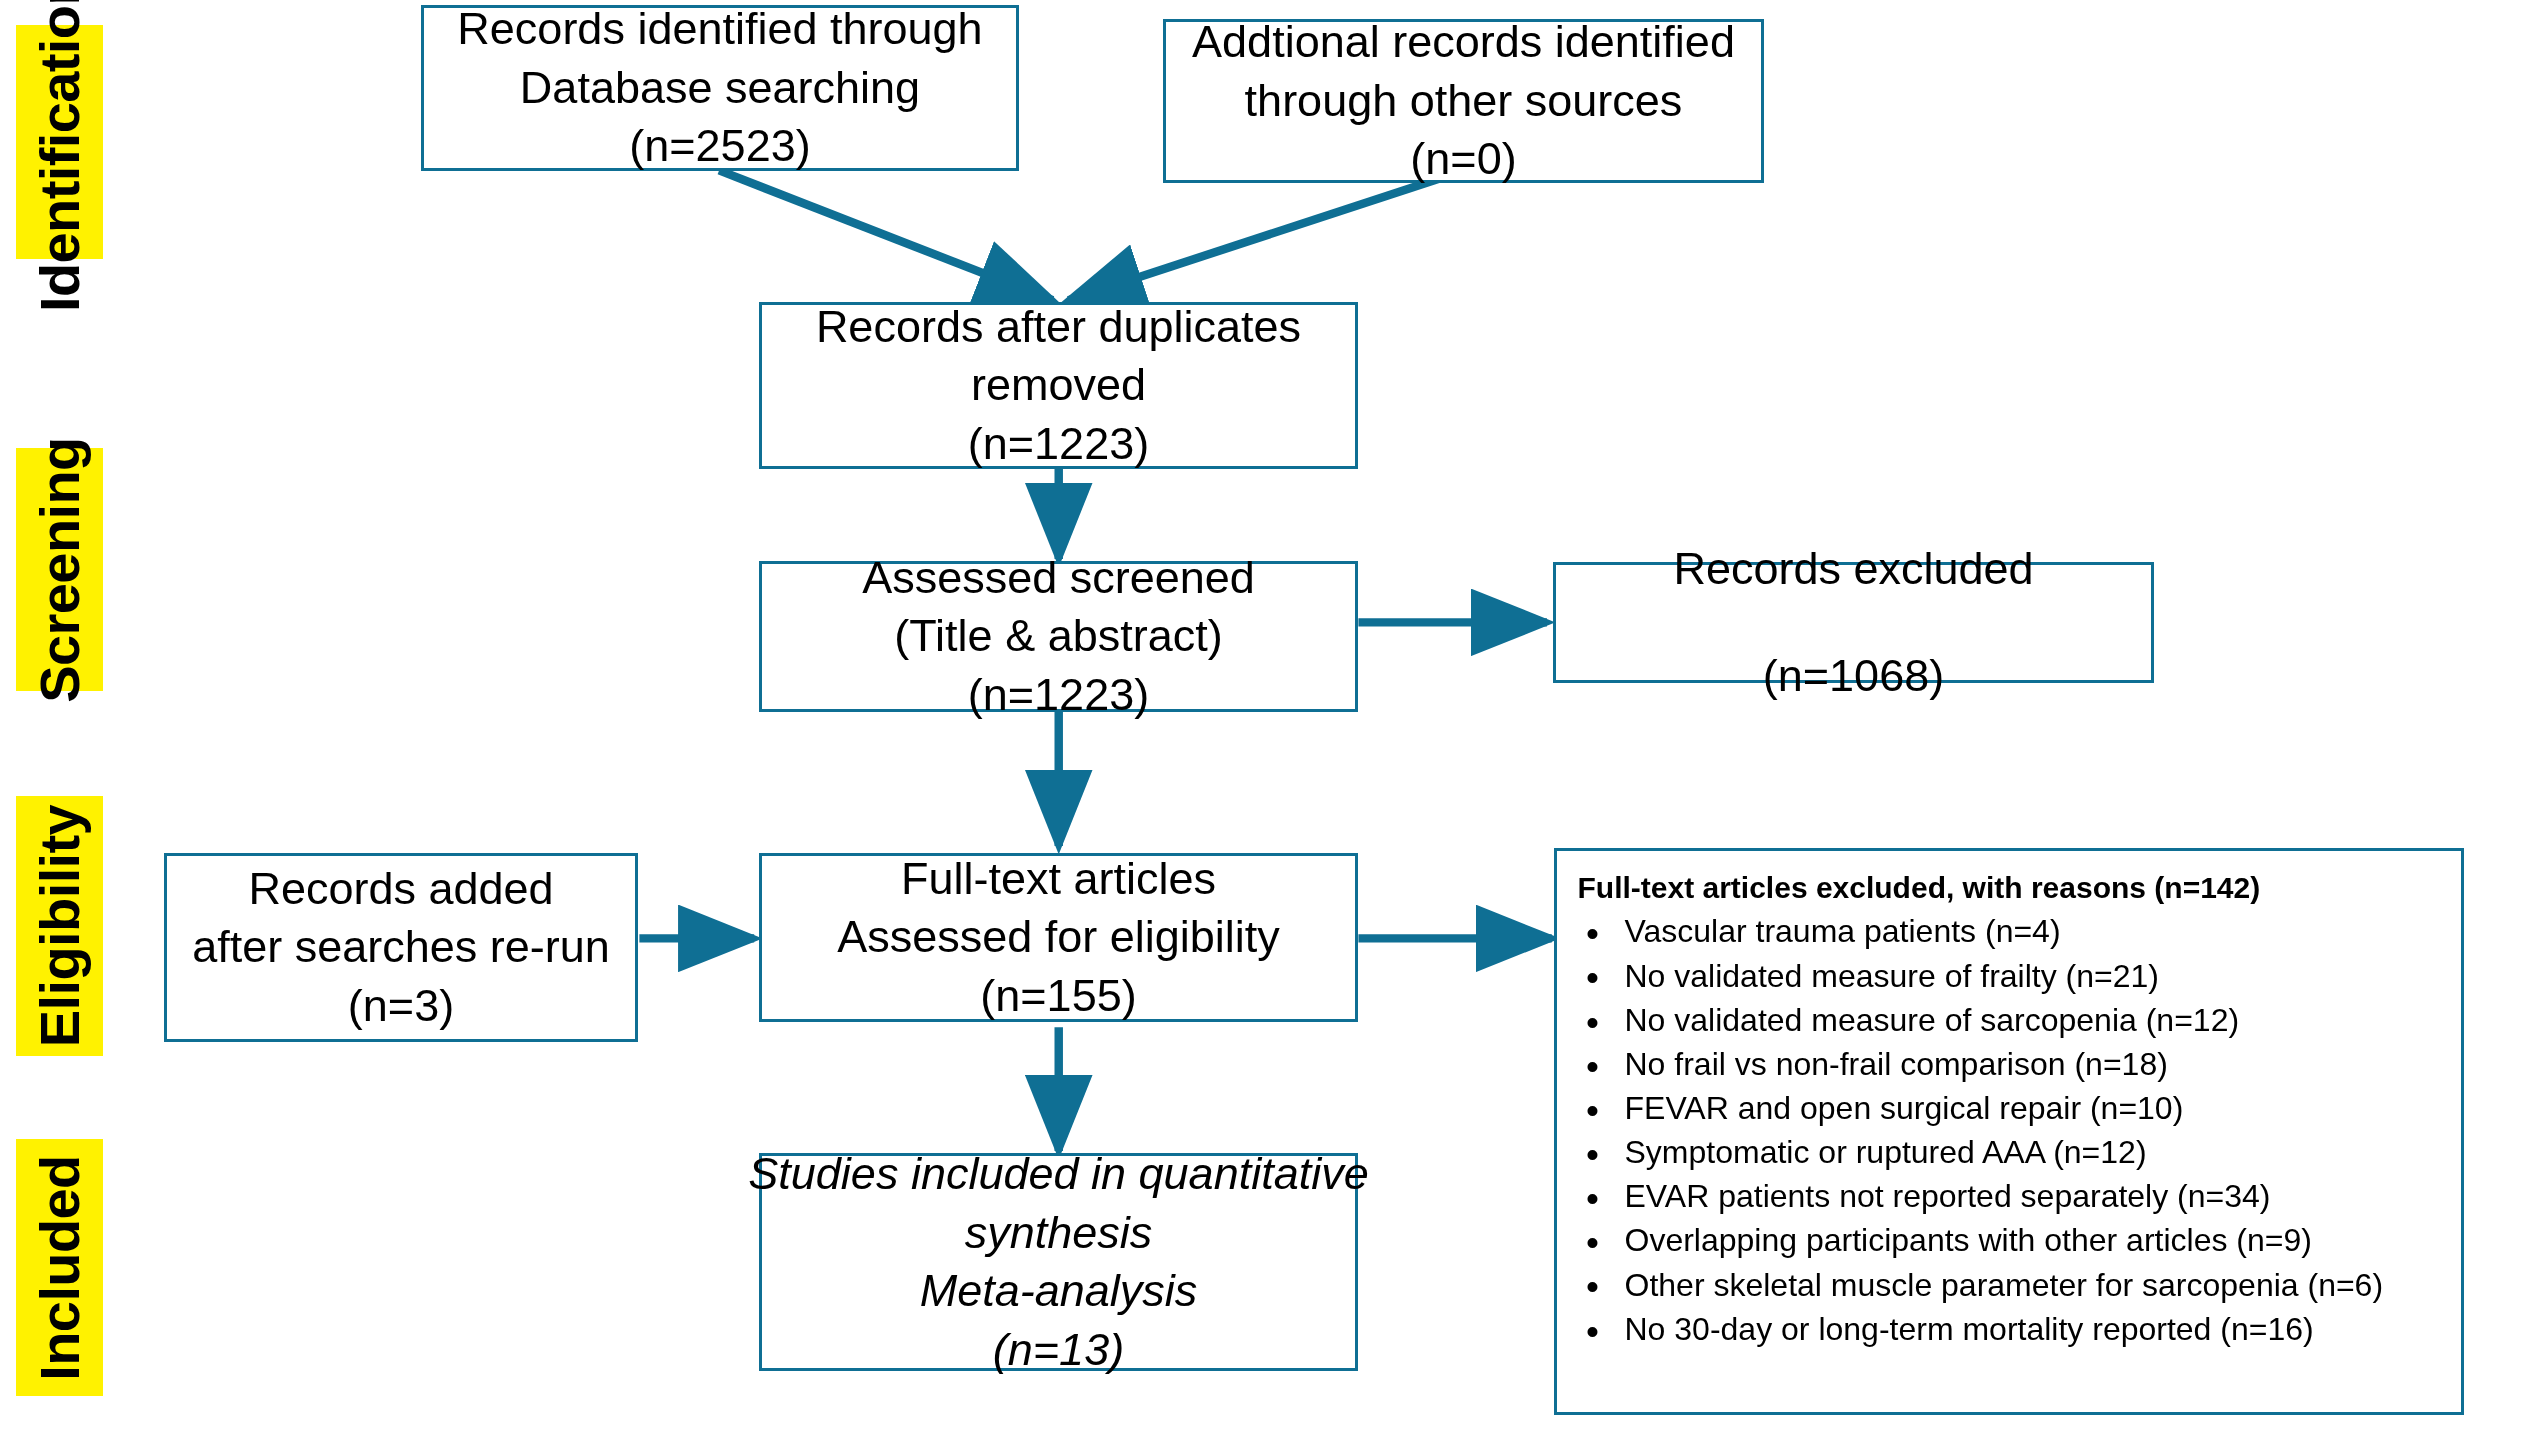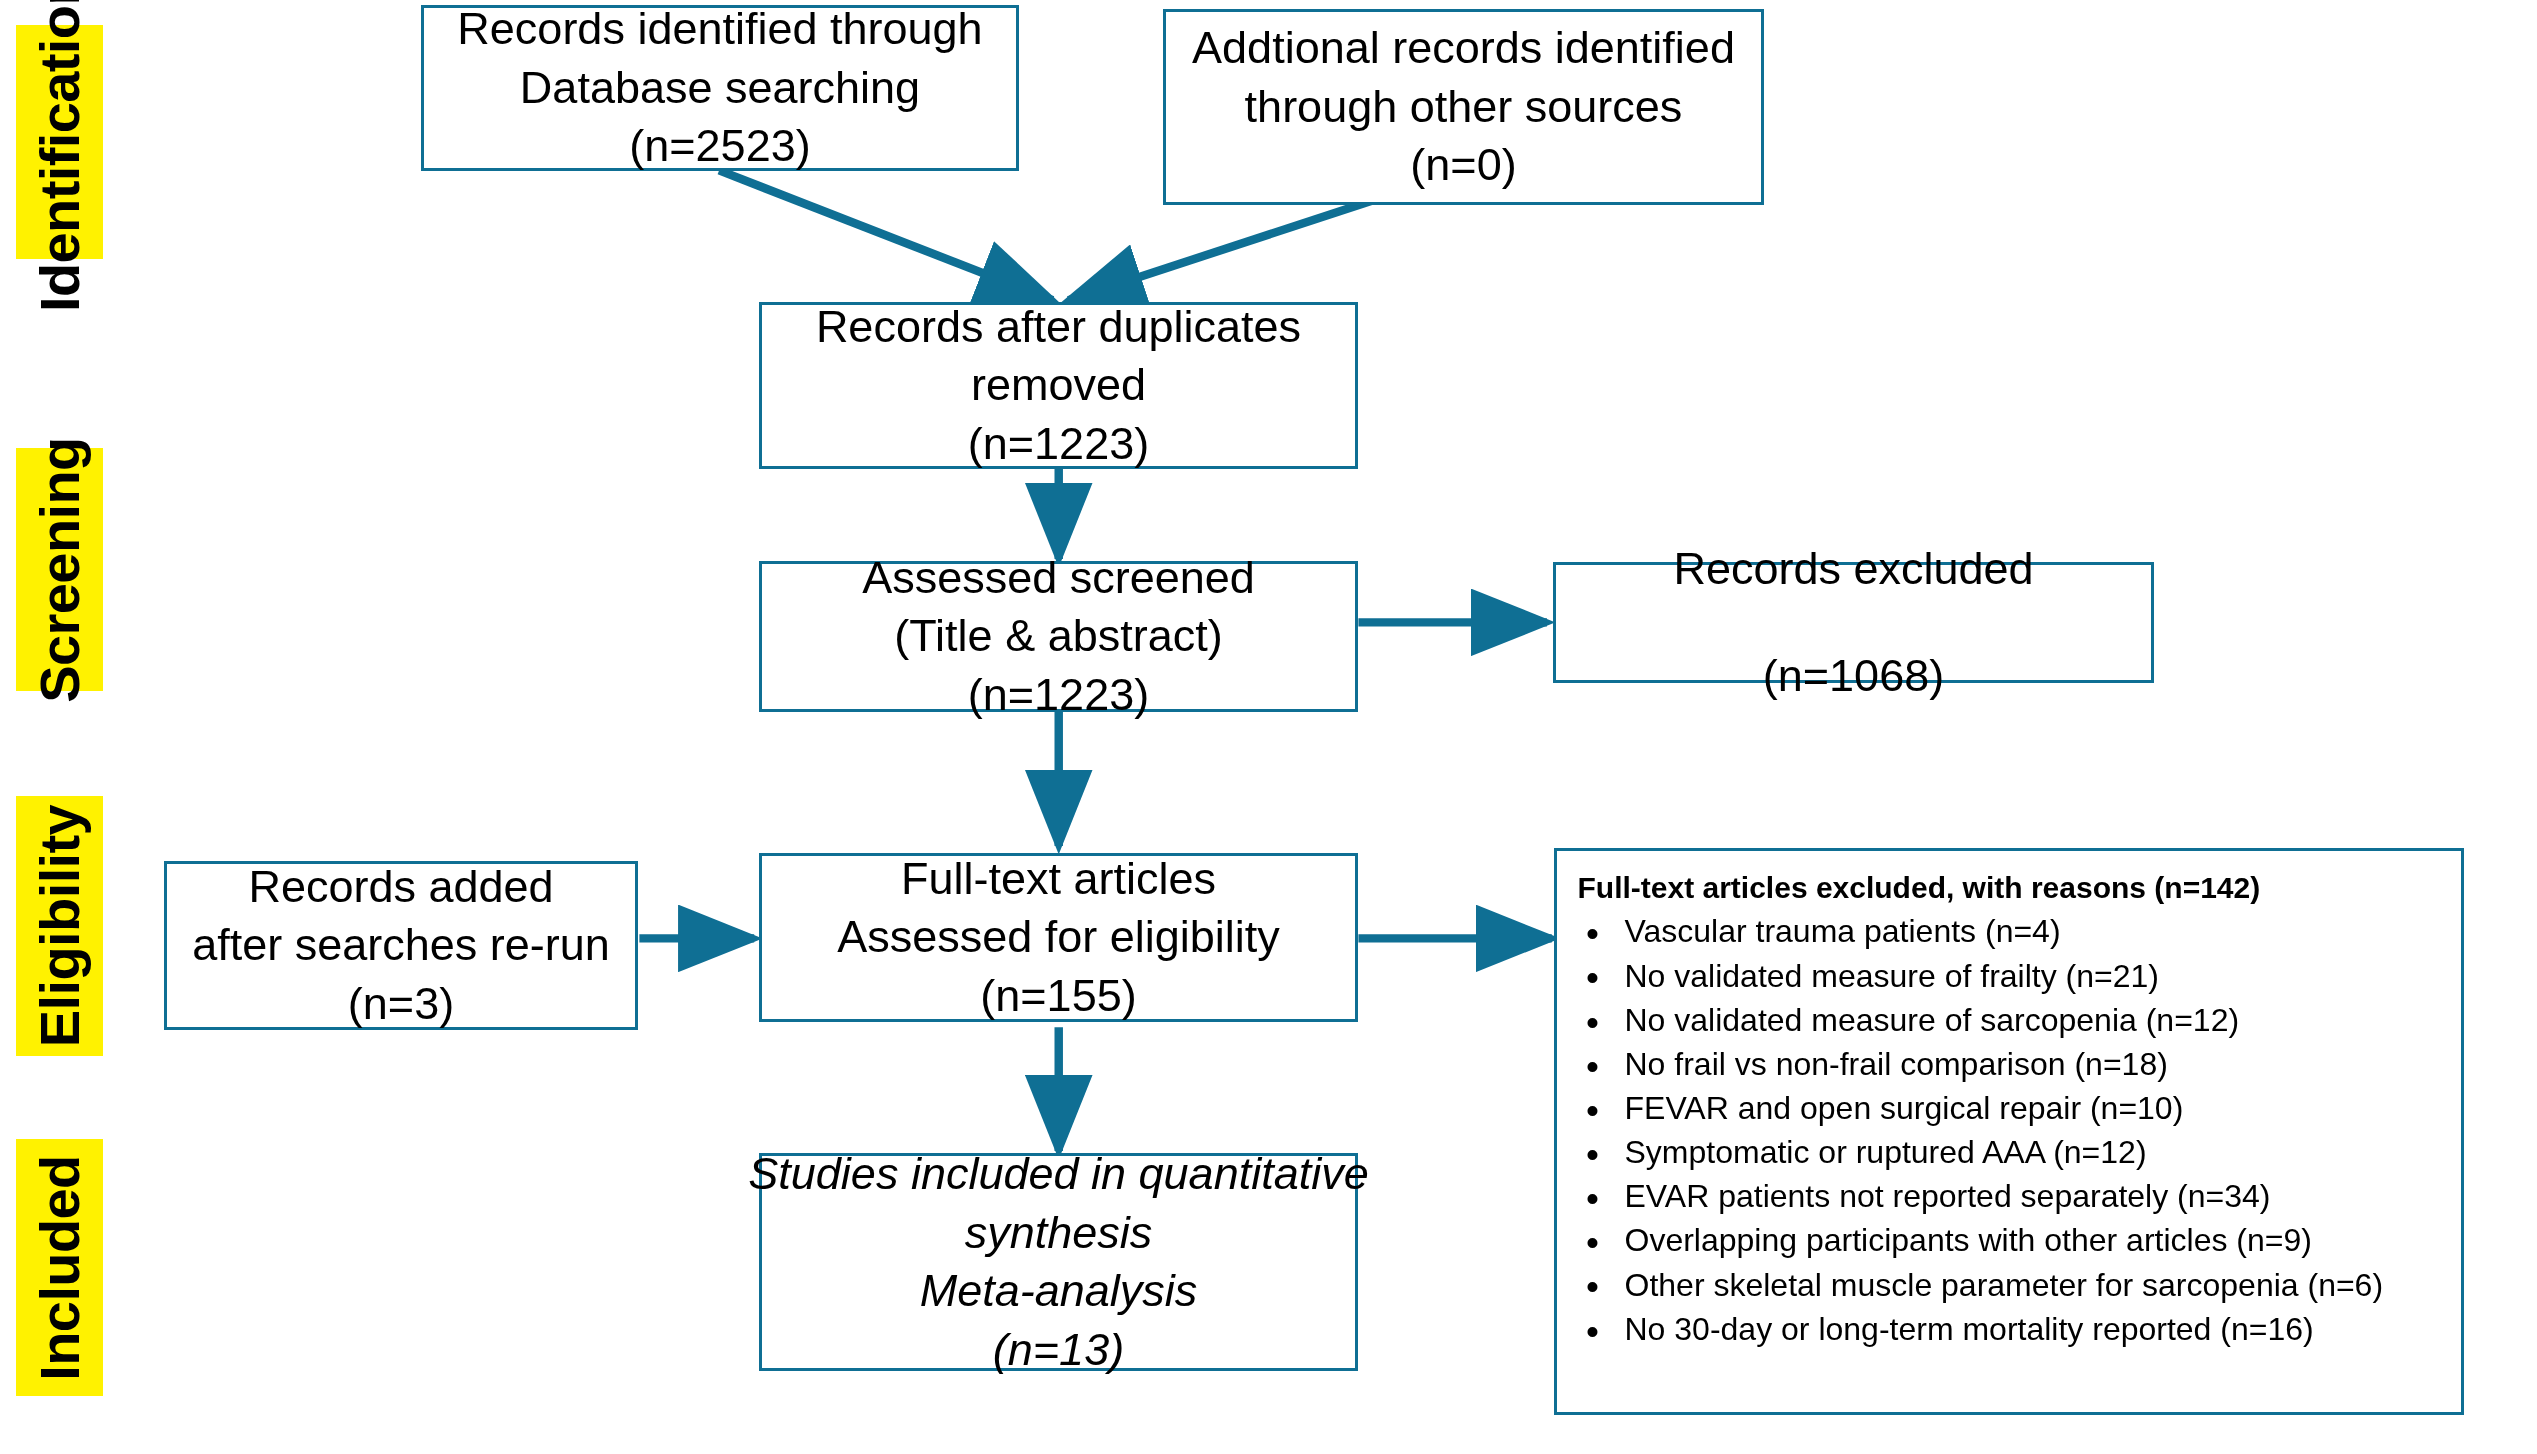--- a/index.html
+++ b/index.html
@@ -129,21 +129,21 @@
   <div class="stage" style="left:16.3px; top:1139px; width:87px; height:257px;">
     <span>Included</span>
   </div>
 
   <div class="box" style="left:421px; top:4.8px; width:598px; height:166px;">
     <div class="line">Records identified through</div>
     <div class="line">Database searching</div>
     <div class="line">(n=2523)</div>
   </div>
 
-  <div class="box" style="left:1163px; top:9px; width:601px; height:196px;">
+  <div class="box" style="left:1163px; top:19px; width:601px; height:164px;">
     <div class="line">Addtional records identified</div>
     <div class="line">through other sources</div>
     <div class="line">(n=0)</div>
   </div>
 
   <div class="box" style="left:759px; top:302px; width:599px; height:167px;">
     <div class="line">Records after duplicates</div>
     <div class="line">removed</div>
     <div class="line">(n=1223)</div>
   </div>
@@ -152,21 +152,21 @@
     <div class="line">Assessed screened</div>
     <div class="line">(Title &amp; abstract)</div>
     <div class="line">(n=1223)</div>
   </div>
 
   <div class="box" style="left:1553px; top:562px; width:601px; height:121px;gap:48px;">
     <div class="line">Records excluded</div>
     <div class="line">(n=1068)</div>
   </div>
 
-  <div class="box" style="left:164px; top:853px; width:474px; height:169px;margin-top:8px;">
+  <div class="box" style="left:164px; top:853px; width:474px; height:189px;">
     <div class="line">Records added</div>
     <div class="line">after searches re-run</div>
     <div class="line">(n=3)</div>
   </div>
 
   <div class="box" style="left:759px; top:853px; width:599px; height:169px;">
     <div class="line">Full-text articles</div>
     <div class="line">Assessed for eligibility</div>
     <div class="line">(n=155)</div>
   </div>

